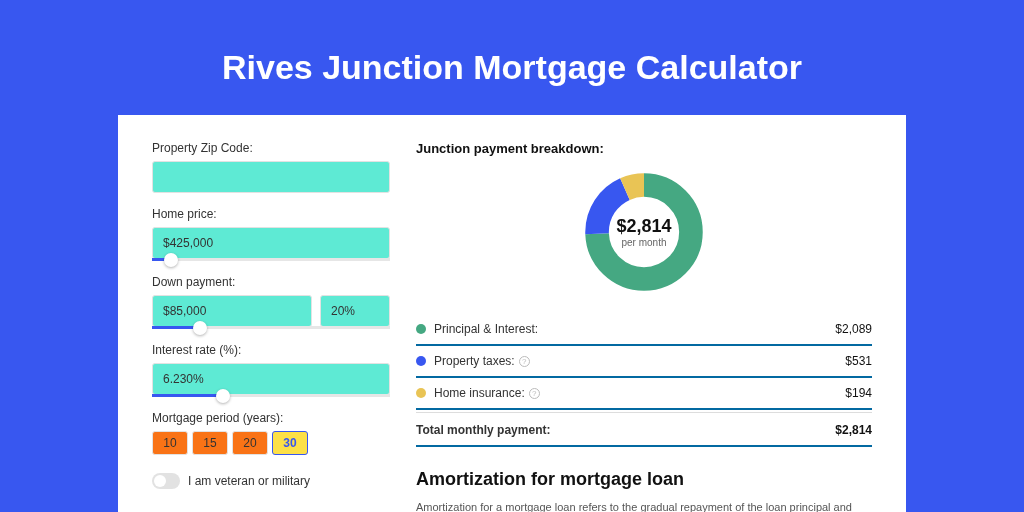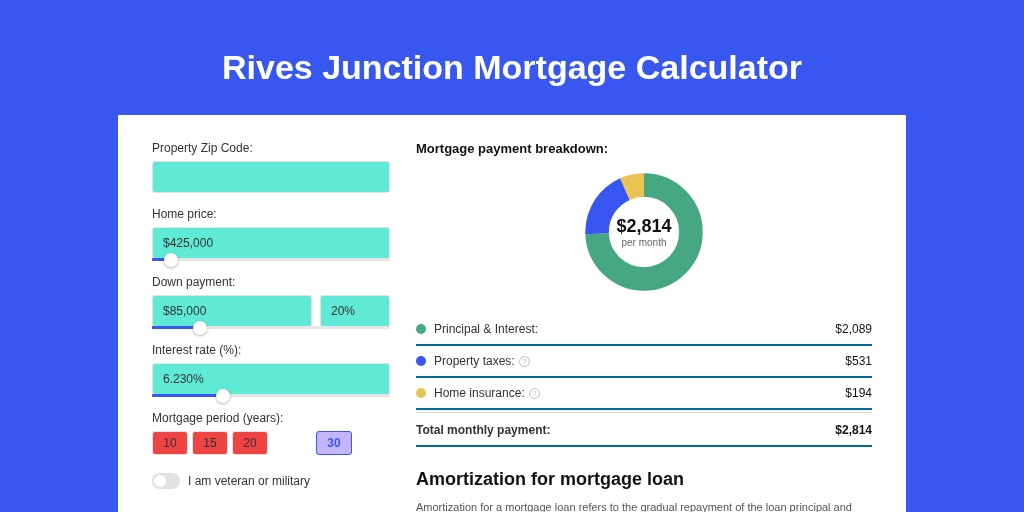--- a/index.html
+++ b/index.html
@@ -75,27 +75,27 @@
     transform: translate(-50%, -50%);
     width: 14px; height: 14px;
     border-radius: 50%;
     background: #fff;
     box-shadow: 0 1px 3px rgba(0,0,0,0.3);
   }
   .periods { display: flex; gap: 4px; margin-top: 6px; }
   .period-btn {
     width: 36px; height: 24px;
     border: 1px solid #e2e2e2;
-    background: #ef4444;
+    background: #f97316;
     font-size: 12px;
     display: flex; align-items: center; justify-content: center;
     border-radius: 3px;
     cursor: pointer;
   }
-  .period-btn.active { background: #c4b5fd; border-color: #3857f0; color: #3857f0; font-weight: 600; margin-left: 44px; }
+  .period-btn.active { background: #fde047; border-color: #3857f0; color: #3857f0; font-weight: 600; }
   .toggle-row { display: flex; align-items: center; gap: 8px; margin-top: 18px; }
   .toggle {
     width: 28px; height: 16px;
     border-radius: 8px;
     background: #e2e2e2;
     position: relative;
   }
   .toggle-knob {
     position: absolute;
     left: 2px; top: 2px;
@@ -200,21 +200,21 @@
       <div class="toggle-row">
         <div class="toggle">
           <div class="toggle-knob"></div>
         </div>
         <span>I am veteran or military</span>
       </div>
 
     </div>
 
     <div class="right">
-      <div class="section-title">Mortgage payment breakdown:</div>
+      <div class="section-title">Junction payment breakdown:</div>
 
       <div class="chart-wrap">
         <div class="donut">
           <svg viewBox="0 0 42 42">
             <circle cx="21" cy="21" r="15.9" fill="none" stroke="#45a882" stroke-width="8" stroke-dasharray="74.2 25.8" stroke-dashoffset="0"></circle>
             <circle cx="21" cy="21" r="15.9" fill="none" stroke="#3857f0" stroke-width="8" stroke-dasharray="18.9 81.1" stroke-dashoffset="-74.2"></circle>
             <circle cx="21" cy="21" r="15.9" fill="none" stroke="#e9c455" stroke-width="8" stroke-dasharray="6.9 93.1" stroke-dashoffset="-93.1"></circle>
           </svg>
           <div class="donut-center">
             <div class="donut-amount">$2,814</div>

